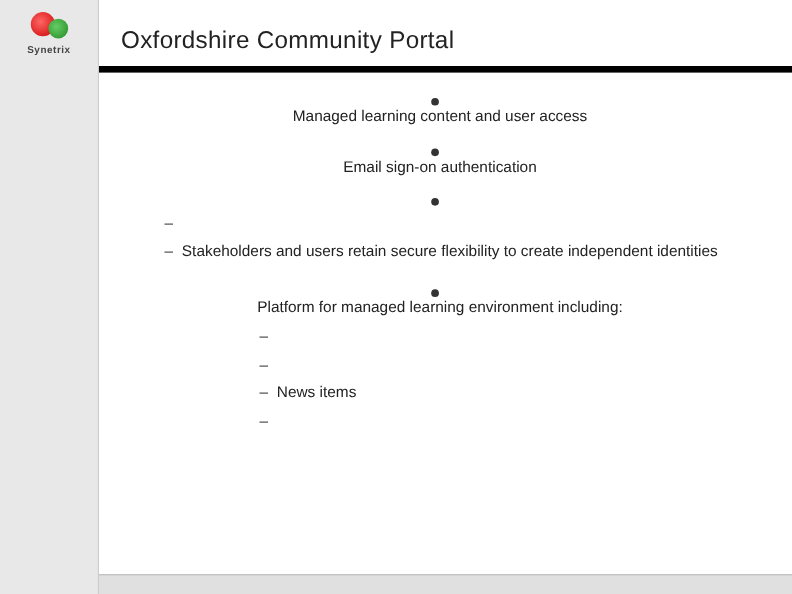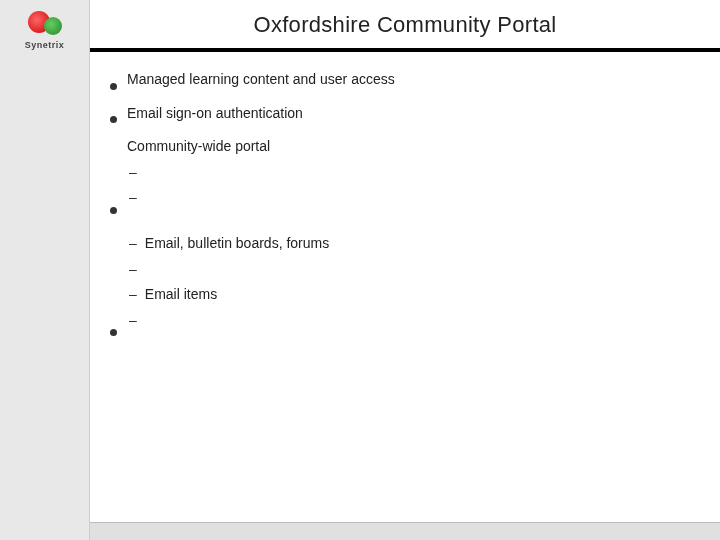--- a/index.html
+++ b/index.html
@@ -79,25 +79,24 @@
     
     .main-content {
       flex: 1;
       display: flex;
       flex-direction: column;
       padding: 0;
     }
 
     
     .header {
-      padding: 12px 20px 10px 20px;
-      border-bottom: 4px solid #000000;
-      display: flex;
-      align-items: center;
-      justify-content: center;
+      padding: 24px 20px 10px 20px;
+      border-bottom: 6px solid #000000;
+      display: flex;
+      align-items: center;
     }
 
     .header-title {
       font-size: 22px;
       font-weight: normal;
       color: #222;
       letter-spacing: 0.3px;
     }
 
     
@@ -107,25 +106,26 @@
     }
 
     .bullet-list {
       list-style: none;
       padding: 0;
       margin: 0;
     }
 
     .bullet-list > li {
       display: flex;
-      align-items: flex-end;
+      align-items: center;
       margin-bottom: 14px;
       font-size: 14px;
       color: #222;
       line-height: 1.4;
+      flex-direction: column;
     }
 
     .bullet-dot {
       display: inline-block;
       width: 7px;
       height: 7px;
       background: #333;
       border-radius: 50%;
       margin-top: 5px;
       margin-right: 10px;
@@ -198,46 +198,46 @@
         </li>
 
         <li>
           <span class="bullet-dot"></span>
           <span class="bullet-text">Email sign-on  authentication</span>
         </li>
 
         <li>
           <span class="bullet-dot"></span>
           <div class="bullet-text">
-            <span>Community-wide portal</span>
             <ul class="sub-list">
               <li>
                 <span class="sub-dash">–</span>
               </li>
               <li>
                 <span class="sub-dash">–</span>
+                <span>Stakeholders and users retain secure flexibility to create independent identities</span>
               </li>
             </ul>
           </div>
         </li>
 
         <li>
           <span class="bullet-dot"></span>
           <div class="bullet-text">
+            <span>Platform for managed learning environment including:</span>
             <ul class="sub-list">
               <li>
                 <span class="sub-dash">–</span>
-                <span>Email, bulletin boards, forums</span>
-              </li>
-              <li>
-                <span class="sub-dash">–</span>
-              </li>
-              <li>
-                <span class="sub-dash">–</span>
-                <span>Email items</span>
+              </li>
+              <li>
+                <span class="sub-dash">–</span>
+              </li>
+              <li>
+                <span class="sub-dash">–</span>
+                <span>News items</span>
               </li>
               <li>
                 <span class="sub-dash">–</span>
               </li>
             </ul>
           </div>
         </li>
 
       </ul>
     </div>

